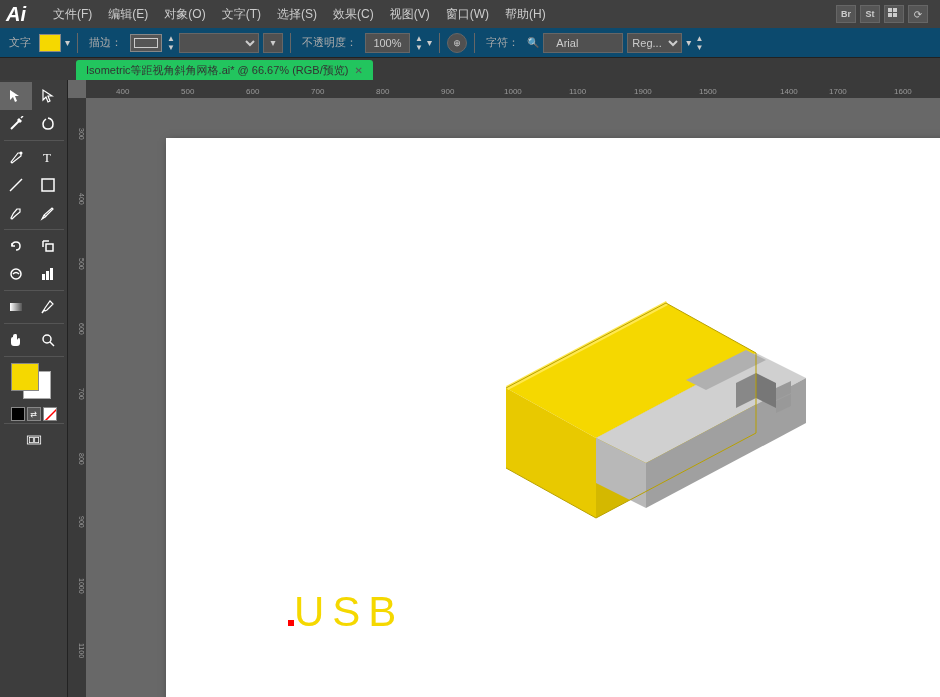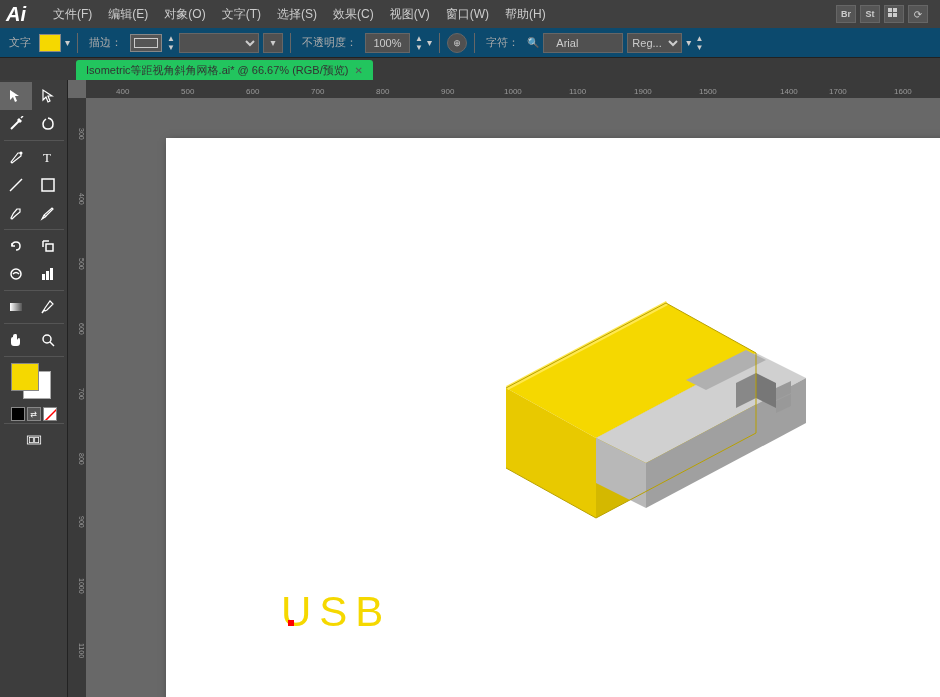--- a/index.html
+++ b/index.html
@@ -296,21 +296,21 @@
       top: 130px;
       left: 280px;
       width: 380px;
       height: 280px;
     }
 
     
     #usb-label {
       position: absolute;
       top: 450px;
-      left: 115px;
+      left: 128px;
       font-size: 42px;
       font-weight: normal;
       color: #f5d800;
       letter-spacing: 8px;
       font-family: Arial, sans-serif;
       font-style: normal;
     }
     #usb-cursor {
       position: absolute;
       top: 482px;

